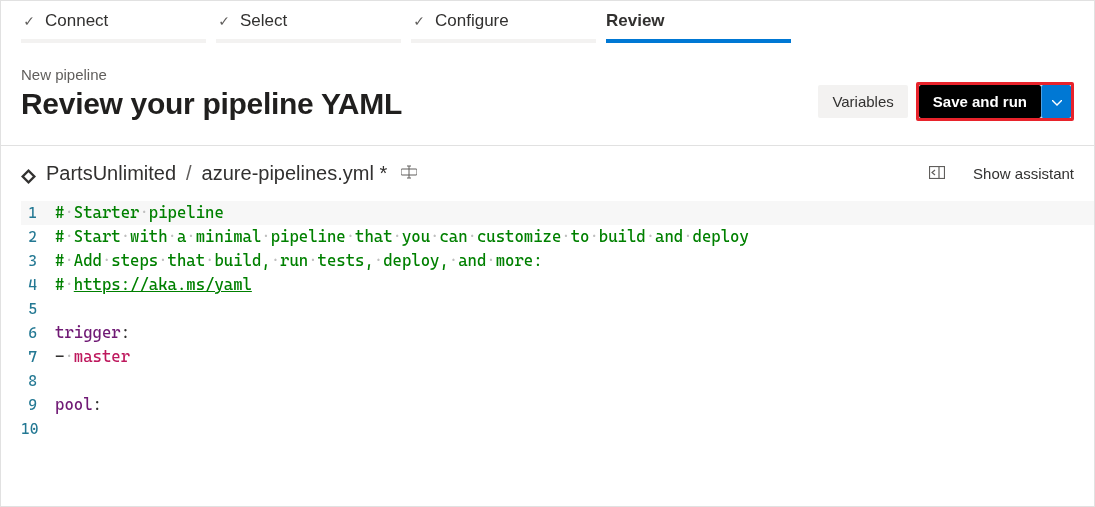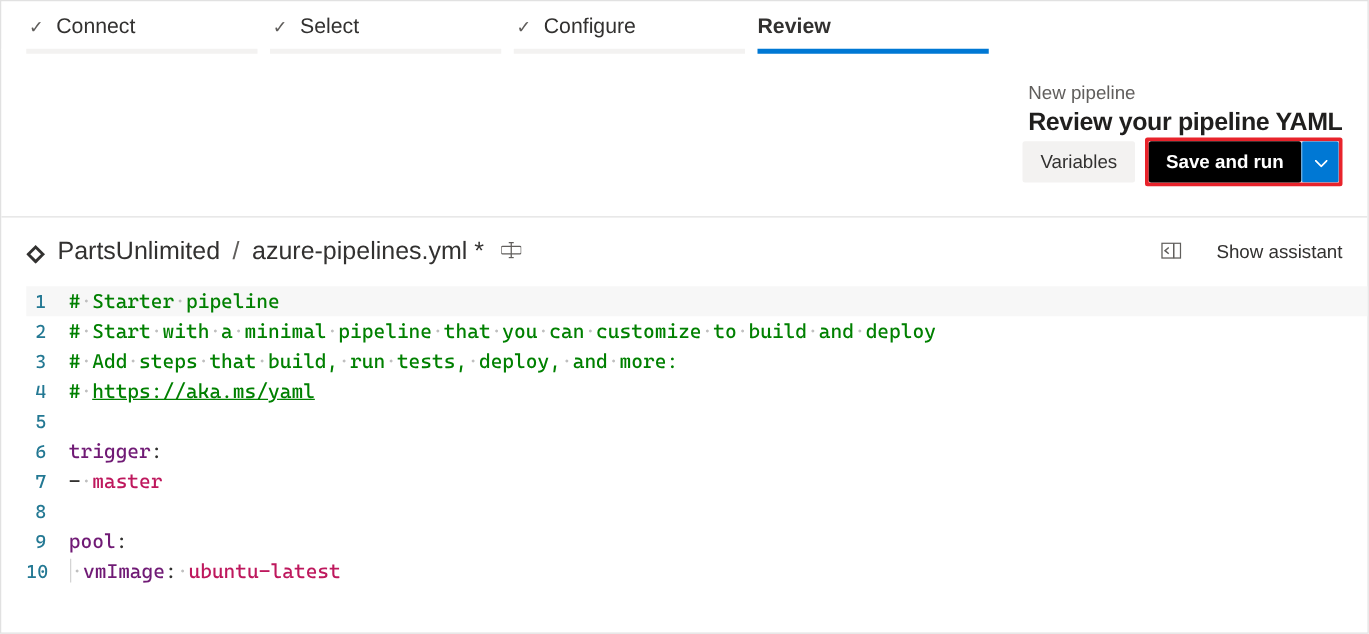--- a/index.html
+++ b/index.html
@@ -46,33 +46,32 @@
       display: inline-flex;
       align-items: center;
       justify-content: center;
     }
     .header-area {
       padding: 26px 20px 24px 20px;
       border-bottom: 1px solid #e1e1e1;
       display: flex;
       align-items: flex-end;
       justify-content: space-between;
-      flex-direction: column;
     }
     .title-block {
       display: flex;
       flex-direction: column;
       gap: 4px;
     }
     .breadcrumb-small {
       font-size: 15px;
       color: #605e5c;
     }
     .page-title {
-      font-size: 20px;
+      font-size: 30px;
       font-weight: 700;
       color: #201f1e;
       letter-spacing: -0.3px;
     }
     .header-actions {
       display: flex;
       align-items: center;
       gap: 8px;
     }
     .btn {
@@ -275,15 +274,14 @@
     <div class="line">
       <div class="gutter">8</div>
       <div class="code"></div>
     </div>
     <div class="line">
       <div class="gutter">9</div>
       <div class="code"><span class="tok-key">pool</span>:</div>
     </div>
     <div class="line">
       <div class="gutter">10</div>
-      <div class="code"><span class="indent-guide"></span><span class="ws-dot">·</span><span class="tok-key">vmImage</span>:<span class="ws-dot">·</span><span class="tok-value">ubuntu-latest</span></div>
     </div>
   </div>
 
 </body></html>

